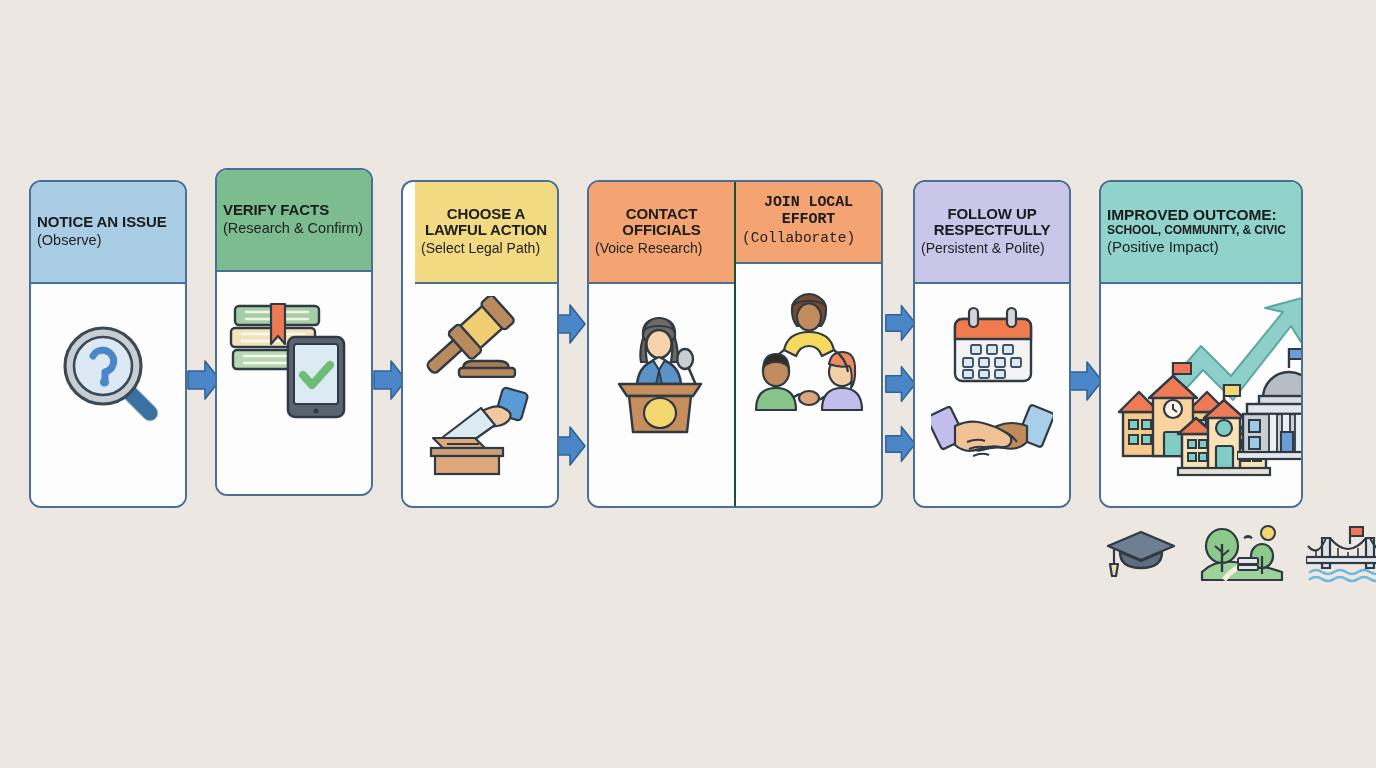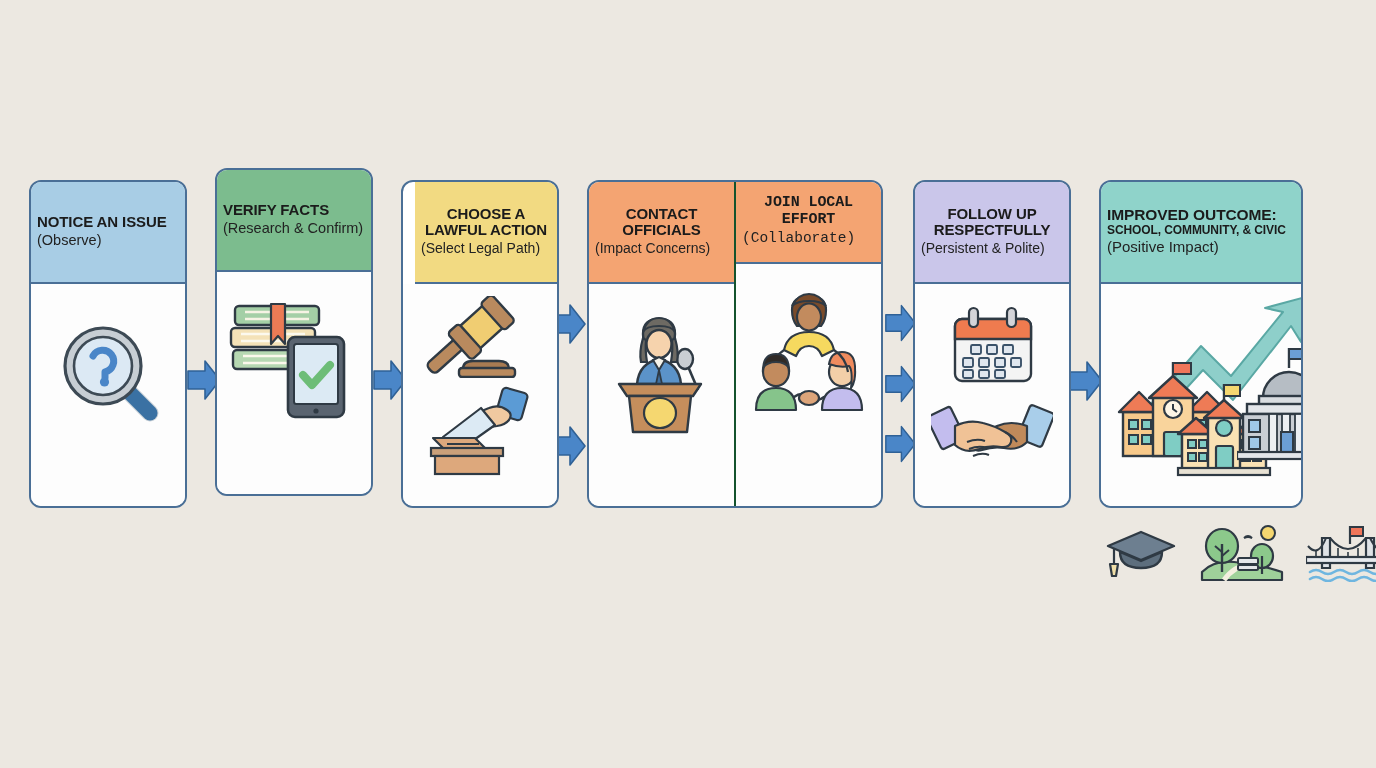--- a/index.html
+++ b/index.html
@@ -238,21 +238,21 @@
           <line x1="30" y1="64" x2="62" y2="64" stroke="#2f3a44" stroke-width="2.2"></line>
         </svg>
       </div>
     </div>
   </div>
 
   <div class="card split" style="left:587px;top:180px;width:296px;height:328px;">
     <div class="half left">
       <div class="card-head" style="background:#f4a472;height:102px;">
         <div class="card-title t-md">CONTACT OFFICIALS</div>
-        <div class="card-sub s-sm">(Impact Concerns)</div>
+        <div class="card-sub s-sm">(Voice Research)</div>
       </div>
       <div class="card-body">
         <div class="ic" style="left:14px;top:28px;width:122px;height:124px;">
           <svg width="122" height="124" viewBox="0 0 122 124">
 
             <line x1="84" y1="52" x2="95" y2="78" stroke="#2f3a44" stroke-width="2.6"></line>
             <ellipse cx="82" cy="47" rx="8" ry="10" fill="#c9ced3" stroke="#2f3a44" stroke-width="2.4"></ellipse>
 
             <path d="M40 22 q0 -15 16 -15 q16 0 16 15 q0 6 -2 12 h-28 q-2 -6 -2 -12 Z" fill="#6d6a63" stroke="#2f3a44" stroke-width="2.4"></path>
             <ellipse cx="56" cy="32" rx="12.5" ry="14" fill="#f6d3ad" stroke="#2f3a44" stroke-width="2.4"></ellipse>

